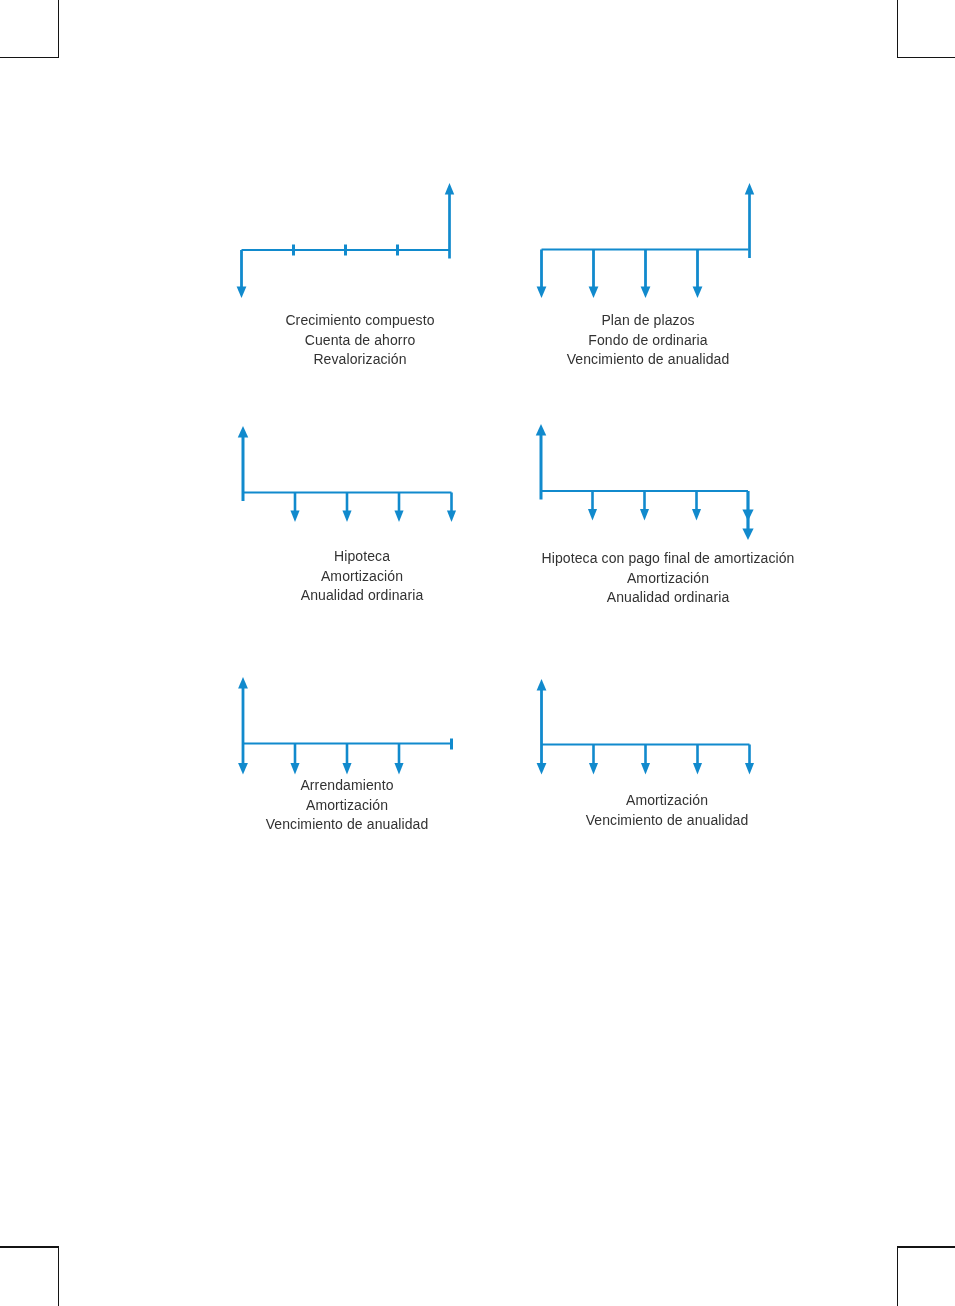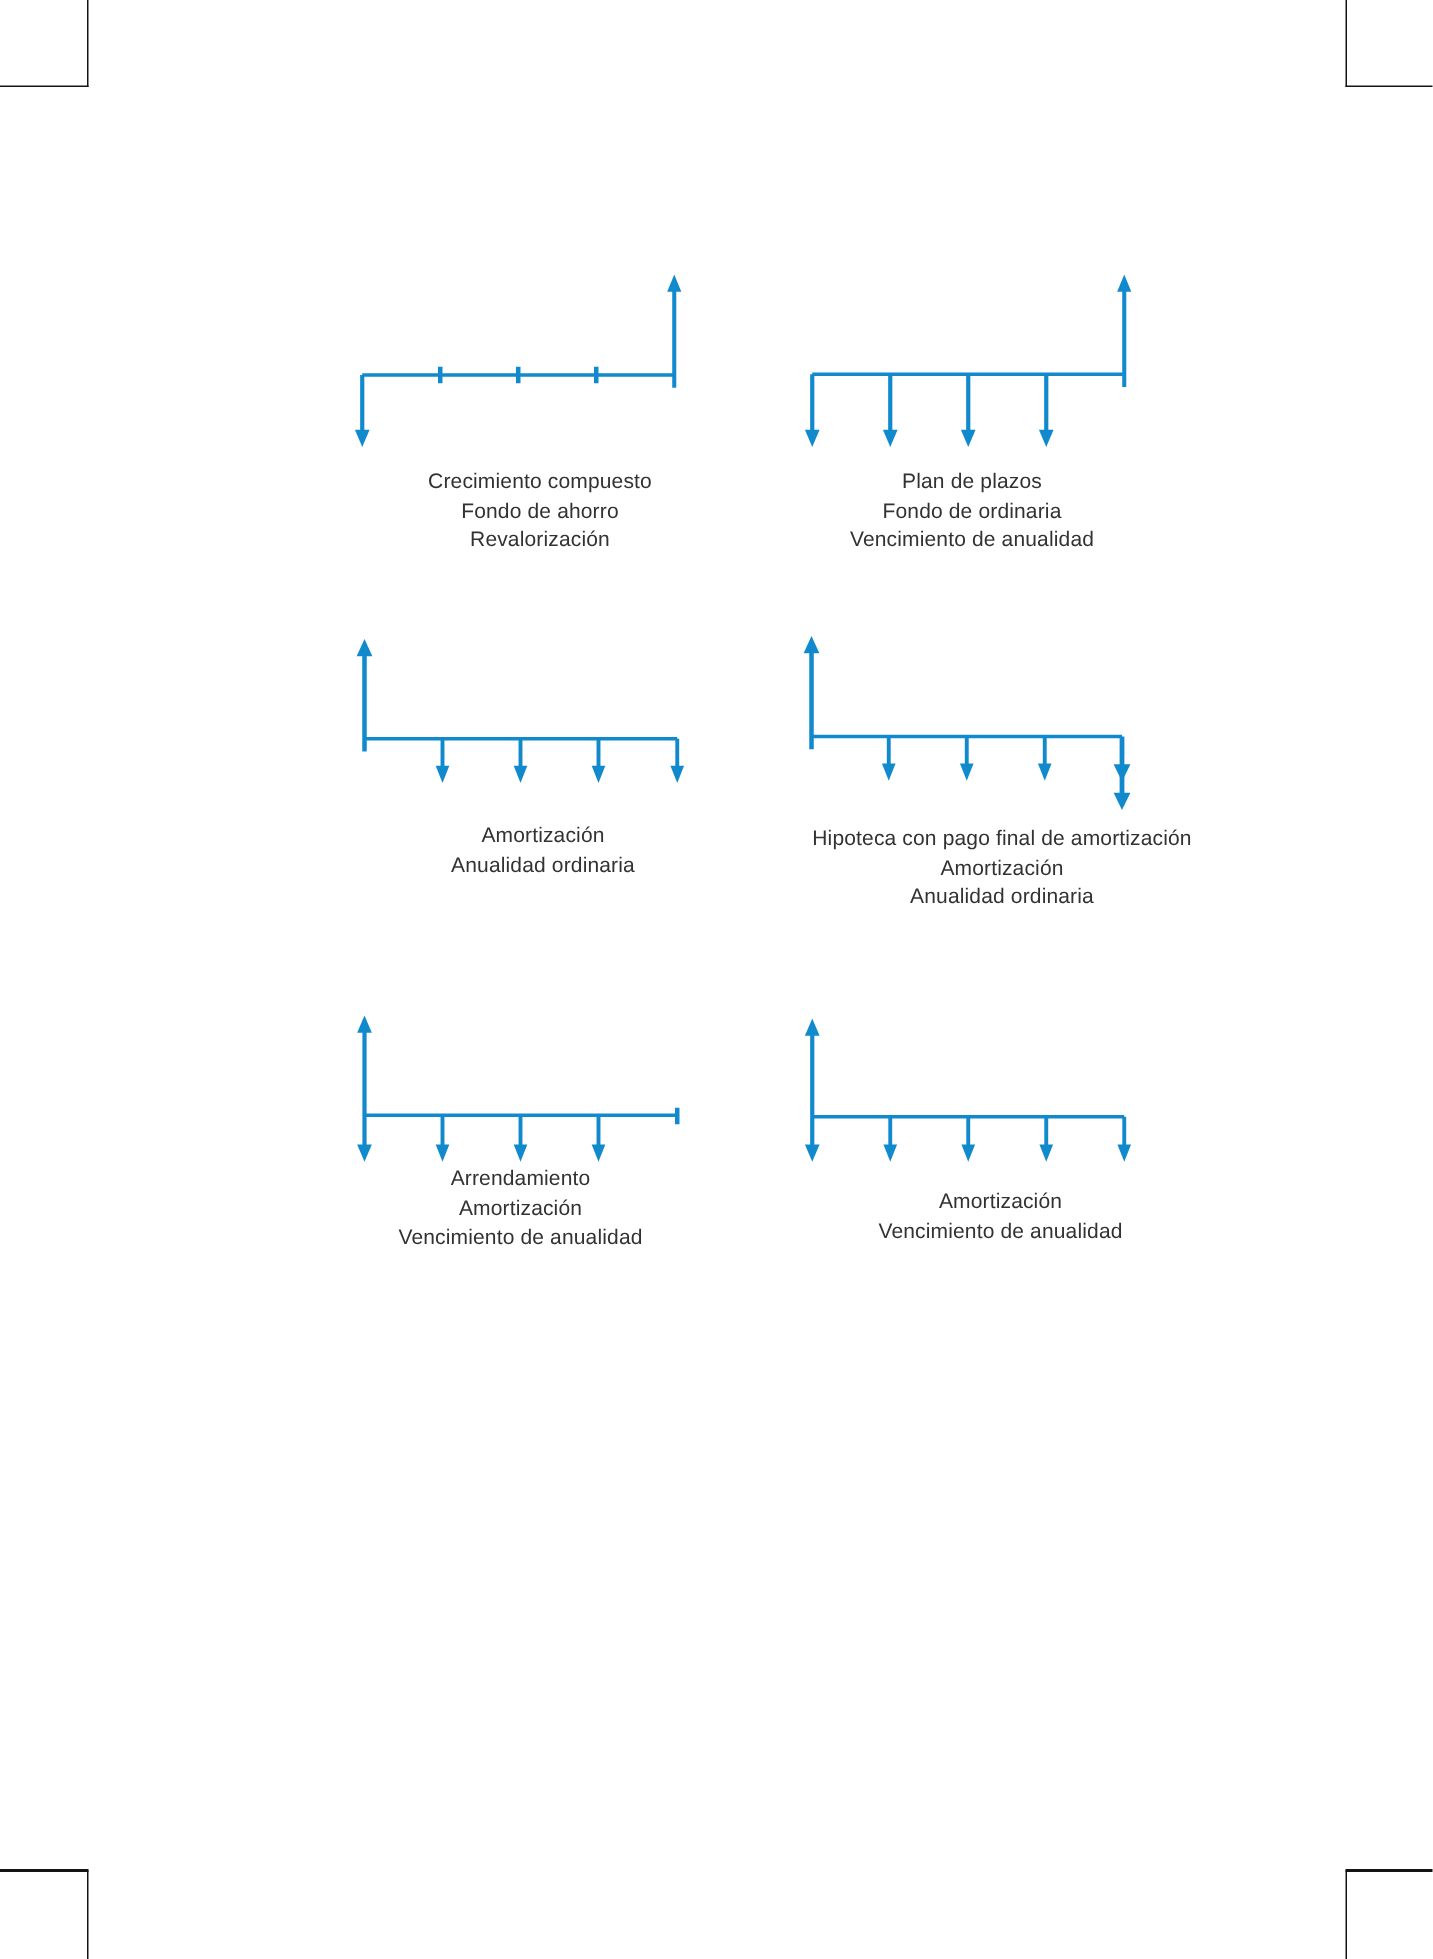--- a/index.html
+++ b/index.html
@@ -101,31 +101,32 @@
       <line x1="645.5" y1="744.5" x2="645.5" y2="765" stroke="#118acd" stroke-width="2.6"></line>
       <polygon points="640.95,763 650.05,763 645.5,774.5" fill="#118acd"></polygon>
       <line x1="697.5" y1="744.5" x2="697.5" y2="765" stroke="#118acd" stroke-width="2.6"></line>
       <polygon points="692.95,763 702.05,763 697.5,774.5" fill="#118acd"></polygon>
       <line x1="749.5" y1="744.5" x2="749.5" y2="765" stroke="#118acd" stroke-width="2.6"></line>
       <polygon points="744.95,763 754.05,763 749.5,774.5" fill="#118acd"></polygon>
     </svg>
 
   <div class="caption" id="cap-0">
     <div>Crecimiento compuesto</div>
-    <div>Fondo de ahorro</div>
+    <div>Cuenta de ahorro</div>
     <div>Revalorización</div>
   </div>
 
   <div class="caption" id="cap-1">
     <div>Plan de plazos</div>
     <div>Fondo de ordinaria</div>
     <div>Vencimiento de anualidad</div>
   </div>
 
   <div class="caption" id="cap-2">
+    <div>Hipoteca</div>
     <div>Amortización</div>
     <div>Anualidad ordinaria</div>
   </div>
 
   <div class="caption" id="cap-3">
     <div>Hipoteca con pago final de amortización</div>
     <div>Amortización</div>
     <div>Anualidad ordinaria</div>
   </div>
 

